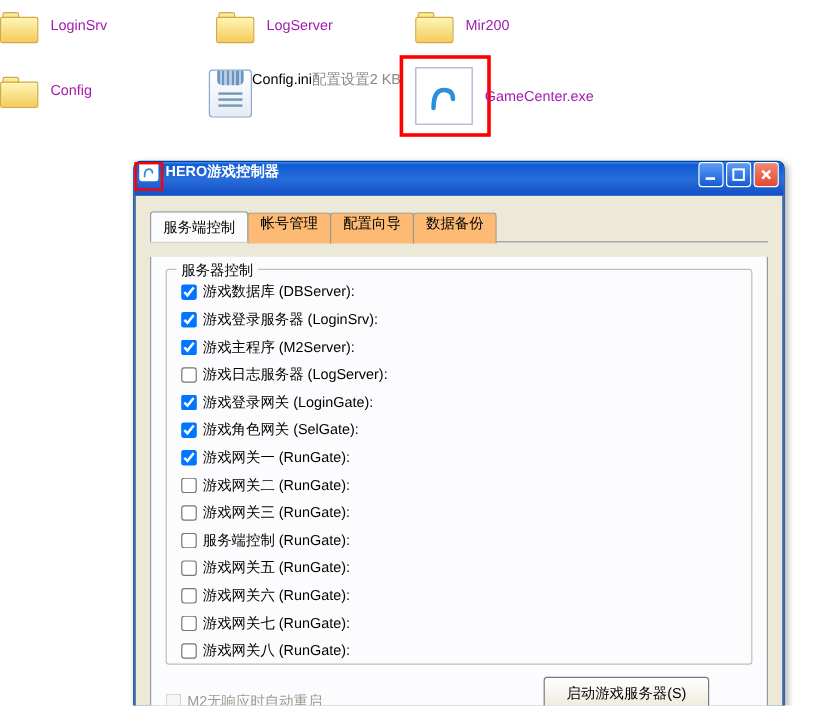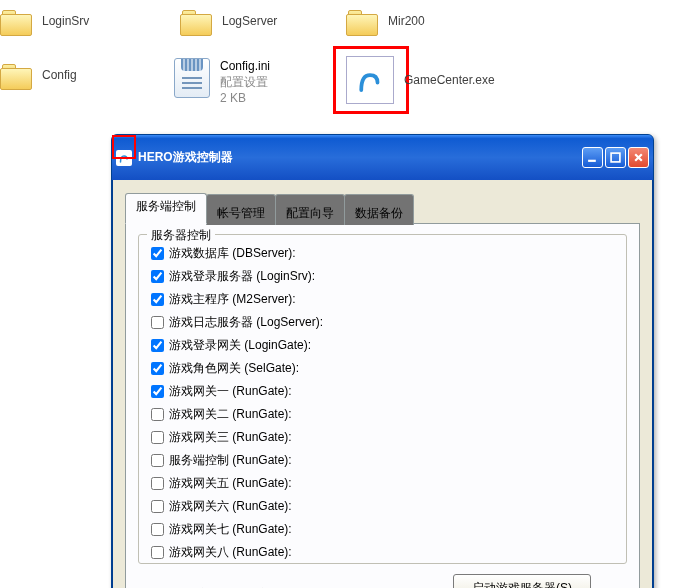--- a/index.html
+++ b/index.html
@@ -2,47 +2,47 @@
 <html><head>
 <meta charset="utf-8">
 <style>
 *{box-sizing:border-box;margin:0;padding:0;font-family:"SimSun","宋体",Tahoma,sans-serif;font-size:12px}
 body{background:#fff;width:690px;height:588px;position:relative;overflow:hidden}
 .desktop{position:relative;width:100%;height:100%}
 .folder-row{position:absolute;display:flex;align-items:center}
 .folder-icon{width:32px;height:26px;position:relative}
 .folder-icon::before{content:"";position:absolute;top:2px;left:2px;width:12px;height:6px;background:linear-gradient(#FCEFA1,#F5D97C);border-radius:2px 2px 0 0;border:1px solid #D4A842}
 .folder-icon::after{content:"";position:absolute;top:6px;left:0;width:30px;height:20px;background:linear-gradient(#FEF5B8,#F4CC5A);border-radius:2px;border:1px solid #D4A842}
-.folder-label{margin-left:10px;color:#404040}
+.folder-label{margin-left:10px;color:#a21caf}
 .config-icon{width:36px;height:40px;background:linear-gradient(#fff,#E4ECF5);border:1px solid #8AA8C9;border-radius:3px;position:relative}
 .config-icon::before{content:"";position:absolute;top:0;left:6px;right:6px;height:12px;background:repeating-linear-gradient(90deg,#6A94C2 0 2px,#B8CDE4 2px 4px);border-radius:0 0 4px 4px}
 .config-icon::after{content:"";position:absolute;top:18px;left:7px;right:7px;height:2px;background:#7496BB;box-shadow:0 5px 0 #7496BB,0 10px 0 #7496BB}
 .gc-icon{width:48px;height:48px;background:#fff;border:1px solid #aac;display:flex;align-items:center;justify-content:center;position:relative}
 .gc-icon svg{width:30px;height:30px}
-.config-meta{margin-left:10px;display:flex;flex-direction:column;line-height:16px}
+.config-meta{display:flex;flex-direction:row;line-height:16px}
 .config-sub{color:#888}
 .highlight-box{position:absolute;border:3px solid #FF0000}
 
 .window{position:absolute;left:111px;top:134px;width:543px;background:linear-gradient(#0A59C0,#1660CF 10%,#0857C6);border:1px solid #014191;border-radius:6px 6px 0 0;box-shadow:2px 2px 5px rgba(0,0,0,.3)}
-.titlebar{height:45px;background:linear-gradient(#3C8CF7,#0F5BD2 8%,#286DDA 50%,#134FC4);display:flex;align-items:center;padding:0 4px;border-radius:5px 5px 0 0;position:relative}
+.titlebar{height:28px;background:linear-gradient(#3C8CF7,#0F5BD2 8%,#286DDA 50%,#134FC4);display:flex;align-items:flex-start;padding:0 4px;border-radius:5px 5px 0 0;position:relative}
 .titlebar-icon{width:16px;height:16px;background:#fff;border-radius:2px;margin-right:6px;display:flex;align-items:center;justify-content:center}
 .titlebar-icon svg{width:12px;height:12px}
 .win-title{color:#fff;font-weight:bold;font-size:12px;flex:1}
 .win-btns{display:flex;gap:2px}
 .win-btn{width:21px;height:21px;border:1px solid #fff;border-radius:3px;display:flex;align-items:center;justify-content:center;color:#fff;font-weight:bold;font-family:Tahoma}
 .win-btn.min,.win-btn.max{background:linear-gradient(#5D9DF4,#155BD6)}
 .win-btn.close{background:linear-gradient(#F38874,#E24A2E)}
 .win-btn svg{width:11px;height:11px}
 
 .client{background:#ECE9D8;padding:12px 12px 14px;border:1px solid #003C8F;border-top:none}
 
-.tabs{display:flex;border-bottom:1px solid #919B9C;margin-bottom:0}
+.tabs{display:flex;border-bottom:1px solid #919B9C;margin-bottom:12px}
 .tab{padding:4px 10px 3px;border:1px solid #919B9C;border-bottom:none;background:#ECE9D8;border-radius:3px 3px 0 0;margin-right:-1px;position:relative;top:1px}
 .tab.active{background:#FCFCFE;border-bottom:1px solid #FCFCFE;z-index:2;font-weight:normal}
-.tab.inactive{background:#737373;top:2px;padding-top:10px}
+.tab.inactive{background:#fdba74;top:2px;padding-top:0}
 
 .tabpanel{background:#FCFCFE;border:1px solid #919B9C;border-top:none;padding:10px 12px 12px}
 
 .group{border:1px solid #C0BFB4;border-radius:3px;padding:10px 12px 2px;position:relative;margin-bottom:8px}
 .group-title{position:absolute;top:-8px;left:8px;background:#FCFCFE;padding:0 4px}
 
 .cb-grid{display:grid;grid-template-columns:1fr;row-gap:6px;column-gap:8px}
 .cb{display:flex;align-items:center;gap:5px}
 .cb input{width:13px;height:13px}
 

